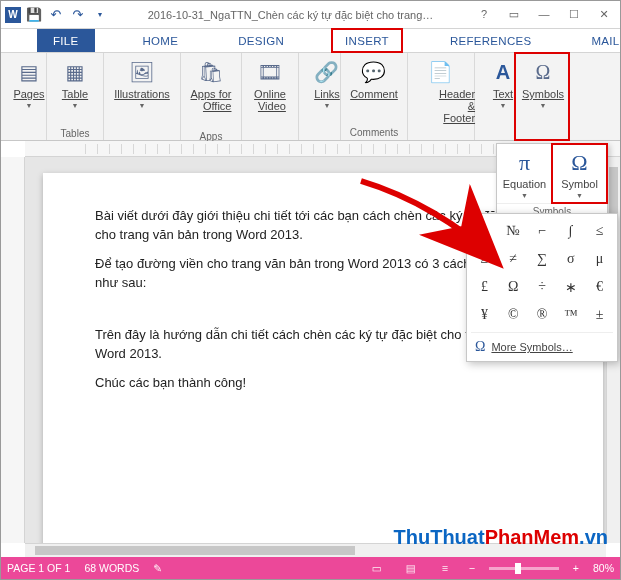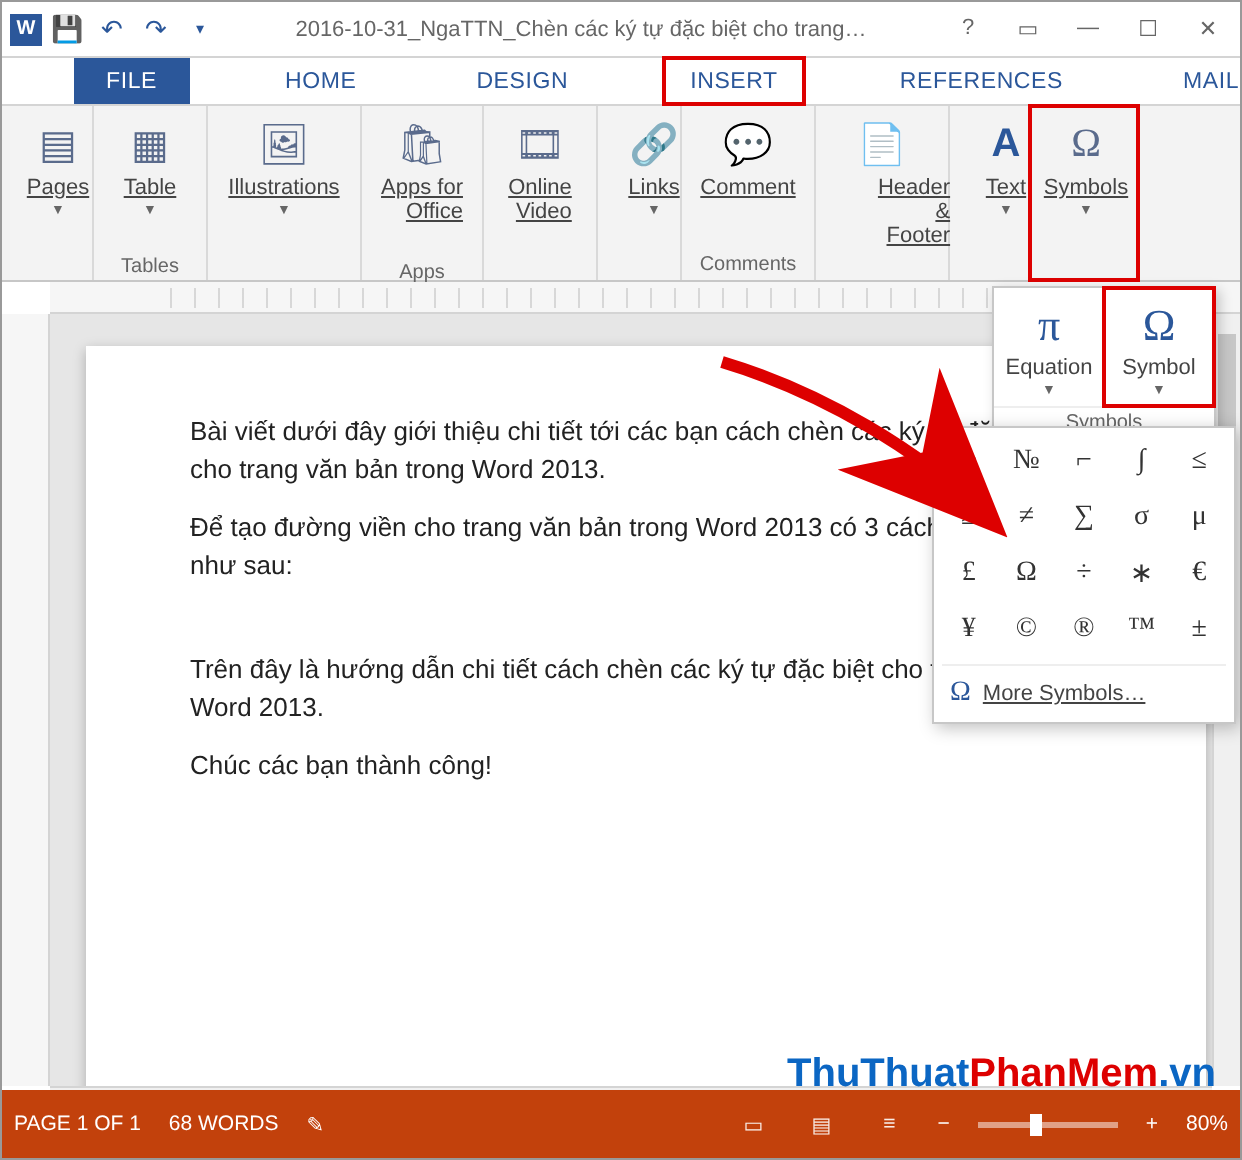--- a/index.html
+++ b/index.html
@@ -49,21 +49,21 @@
 
   
   .sym-gallery { position: absolute; left: 465px; top: 212px; width: 152px; background: #fff; border: 1px solid #c7c7c7; box-shadow: 2px 2px 8px rgba(0,0,0,.25); z-index: 40; padding: 4px; }
   .sym-grid { display: grid; grid-template-columns: repeat(5, 1fr); gap: 2px; }
   .sym-cell { height: 26px; display:flex; align-items:center; justify-content:center; font-size: 14px; color:#333; font-family: "Cambria Math","Segoe UI Symbol", serif; cursor:default; }
   .more-row { display:flex; align-items:center; gap:6px; padding:6px 4px 2px; border-top:1px solid #eee; margin-top:4px; font-size:11px; color:#444; }
   .more-row .omega { color:#2b579a; font-size:14px; font-family:"Cambria Math",serif; }
   .more-row .more-lbl { text-decoration: underline; }
 
   
-  .statusbar { position:absolute; left:0; right:0; bottom:0; height:34px; background:#c2410c; color:#fff; display:flex; align-items:center; font-size:10.5px; padding:0 6px; gap:14px; z-index:60; }
+  .statusbar { position:absolute; left:0; right:0; bottom:0; height:22px; background:#ec4899; color:#fff; display:flex; align-items:center; font-size:10.5px; padding:0 6px; gap:14px; z-index:60; }
   .statusbar .spacer { flex:1; }
   .statusbar .view-btn { width:20px; height:16px; display:flex; align-items:center; justify-content:center; opacity:.9; }
   .zoom-slider { width:70px; height:3px; background: rgba(255,255,255,.5); position:relative; }
   .zoom-slider::before, .zoom-slider::after { content:""; position:absolute; top:-4px; width:9px; height:11px; }
   .zoom-thumb { position:absolute; left:38%; top:-4px; width:6px; height:11px; background:#fff; }
 
   
   .arrow-svg { position:absolute; left:350px; top:170px; z-index:80; pointer-events:none; }
 
   

